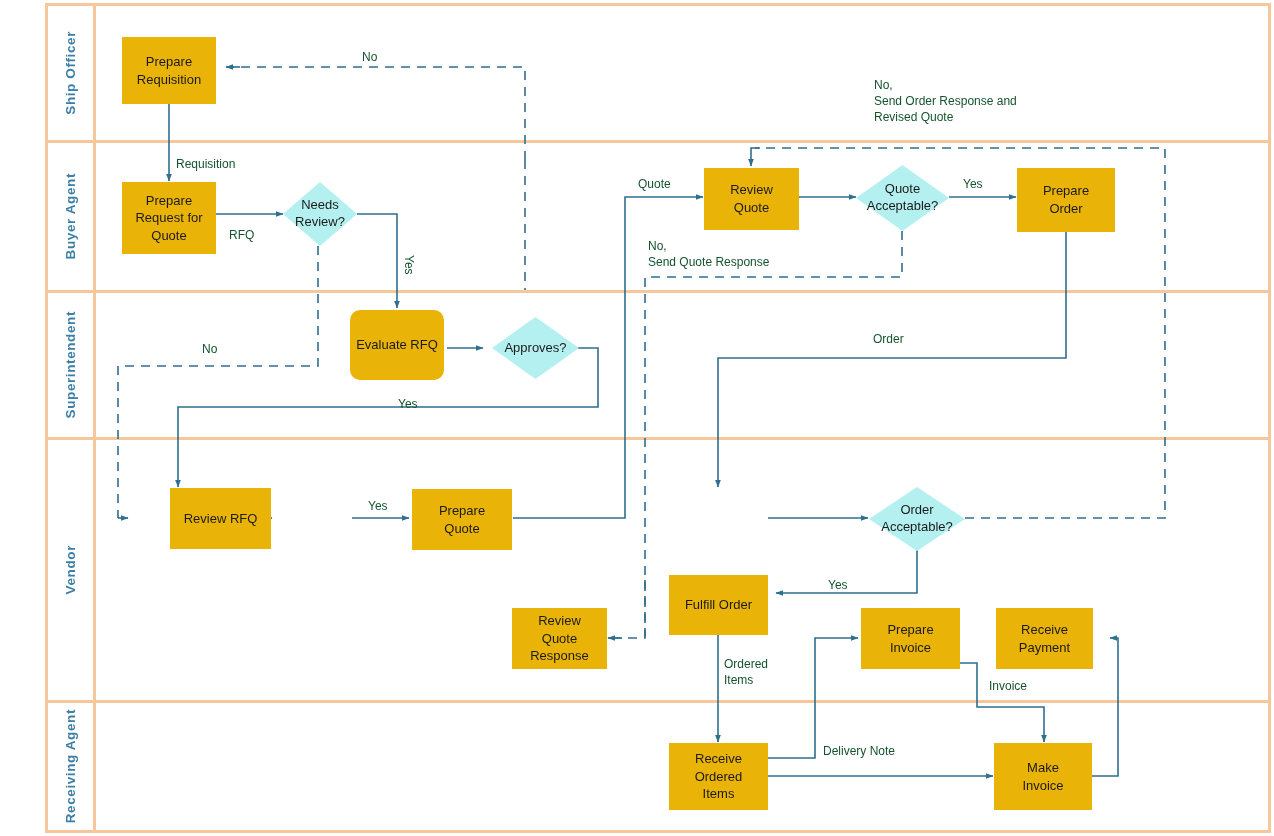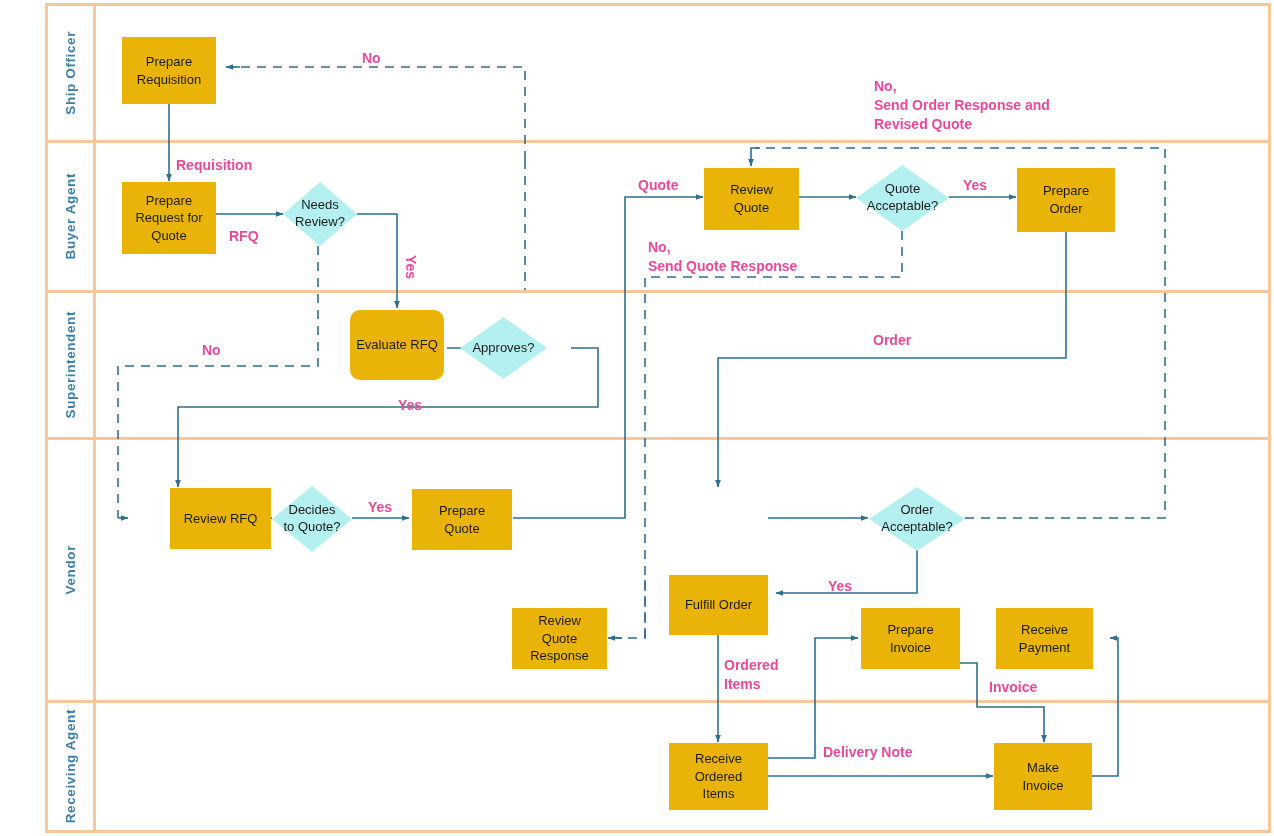--- a/index.html
+++ b/index.html
@@ -18,22 +18,22 @@
   .node{position:absolute;background:#eab308;display:flex;align-items:center;
         justify-content:center;text-align:center;color:#1b1b1b;font-size:13px;
         line-height:1.35;font-family:"Liberation Sans", sans-serif;}
   .dmd-wrap{position:absolute;}
   .dmd-shape{position:absolute;left:0;top:0;width:100%;height:100%;
         background:#b4f0f0;clip-path:polygon(50% 0,100% 50%,50% 100%,0 50%);}
   .dmd-label{position:absolute;left:-14px;top:0;width:calc(100% + 28px);height:100%;
         display:flex;align-items:center;justify-content:center;text-align:center;
         font-size:13px;line-height:1.3;color:#1b1b1b;
         font-family:"Liberation Sans", sans-serif;}
-  .edge-label{position:absolute;color:#ec4899;font-size:14px;line-height:1.35;
-        font-family:"Liberation Sans", sans-serif;white-space:pre;font-weight:bold;}
+  .edge-label{position:absolute;color:#14532d;font-size:12px;line-height:1.35;
+        font-family:"Liberation Sans", sans-serif;white-space:pre;}
   .edge-label.vert{writing-mode:vertical-rl;}
 </style>
 </head>
 <body>
 
 <div id="stage">
 
   <div class="lane" style="top:3px;height:137px;width:1226px;">
     <div class="lane-title-cell">
       <span class="lane-title">Ship Officer</span>
@@ -159,38 +159,31 @@
 
   <div class="node" style="left:1017px;top:168px;width:98px;height:64px;">
     <span style="white-space:pre-line;">Prepare
 Order</span>
   </div>
 
   <div class="node" style="left:350px;top:310px;width:94px;height:70px;border-radius:10px;">
     <span style="white-space:pre-line;">Evaluate RFQ</span>
   </div>
 
-  <div class="dmd-wrap" style="left:460px;top:317px;width:87px;height:62px;">
+  <div class="dmd-wrap" style="left:492px;top:317px;width:87px;height:62px;">
     <div class="dmd-shape"></div>
     <div class="dmd-label">
         <span style="white-space:pre-line;">Approves?</span>
       </div>
   </div>
 
   <div class="node" style="left:129px;top:488px;width:101px;height:61px;margin-left:41px;">
     <span style="white-space:pre-line;">Review RFQ</span>
   </div>
 
-  <div class="dmd-wrap" style="left:272px;top:486px;width:80px;height:66px;">
-    <div class="dmd-shape"></div>
-    <div class="dmd-label">
-        <span style="white-space:pre-line;">Decides
-to Quote?</span>
-      </div>
-  </div>
 
   <div class="node" style="left:412px;top:489px;width:100px;height:61px;">
     <span style="white-space:pre-line;">Prepare
 Quote</span>
   </div>
 
 
   <div class="dmd-wrap" style="left:869px;top:487px;width:96px;height:64px;">
     <div class="dmd-shape"></div>
     <div class="dmd-label">

